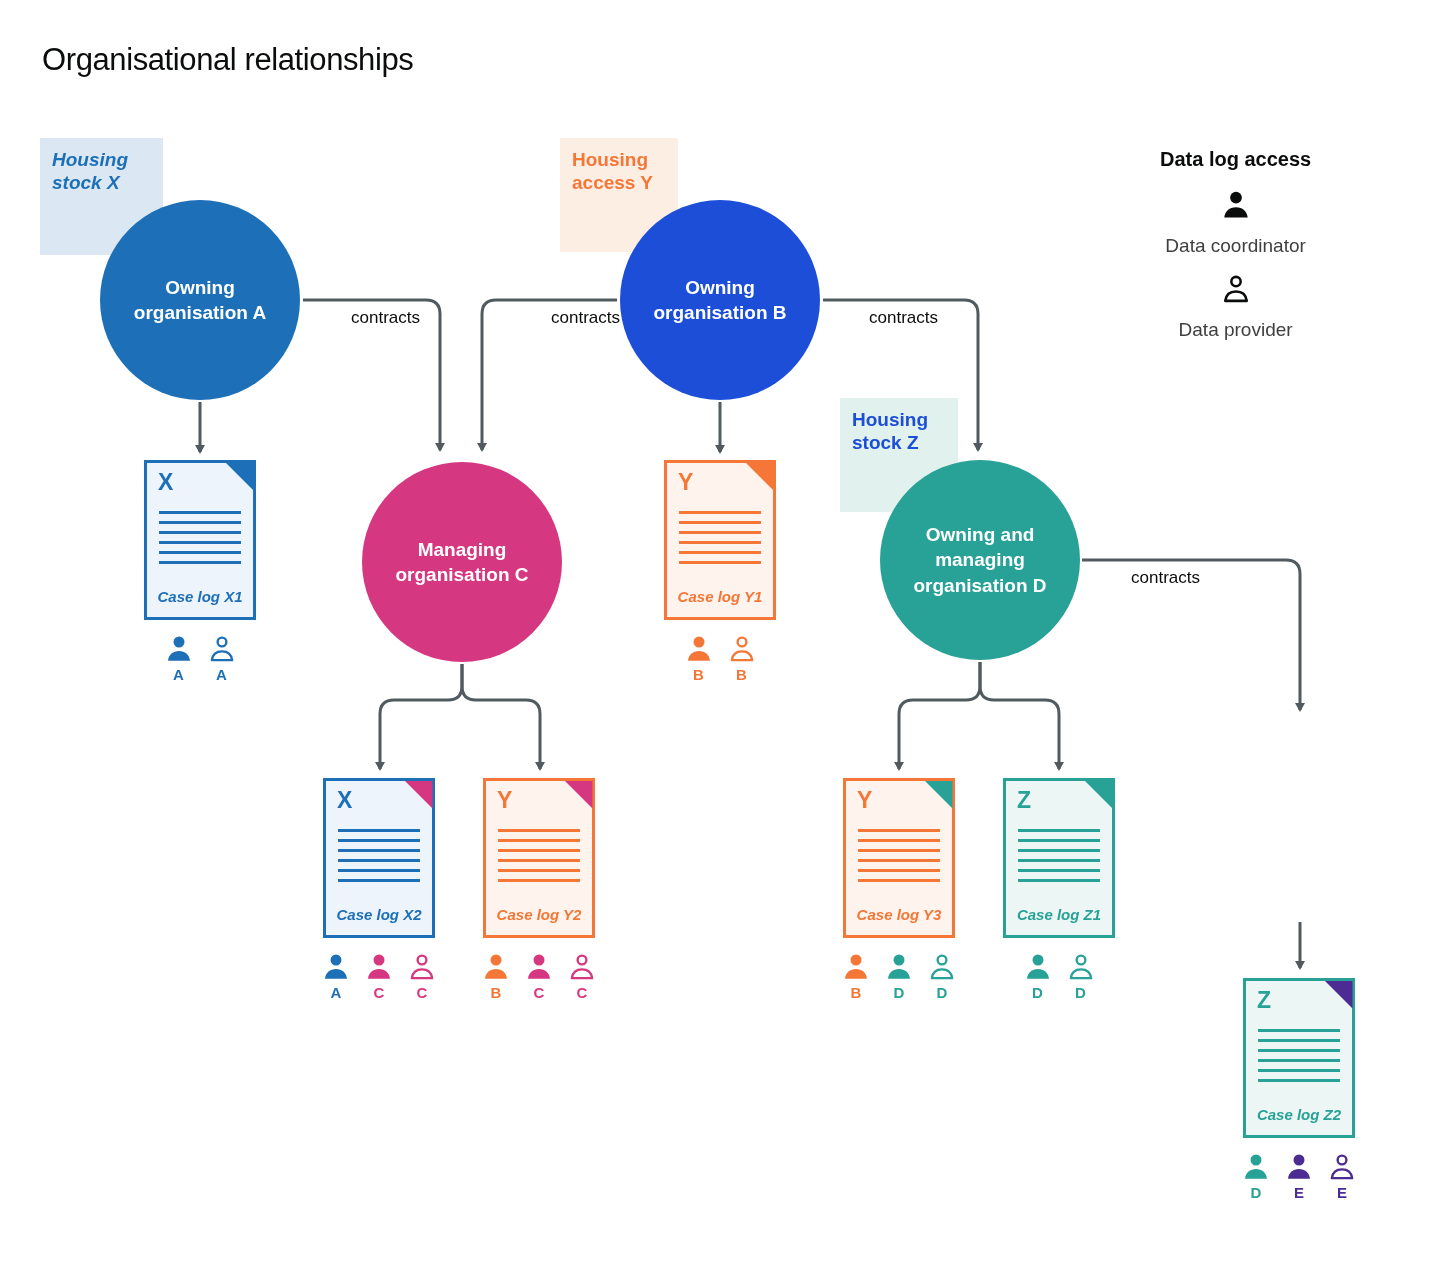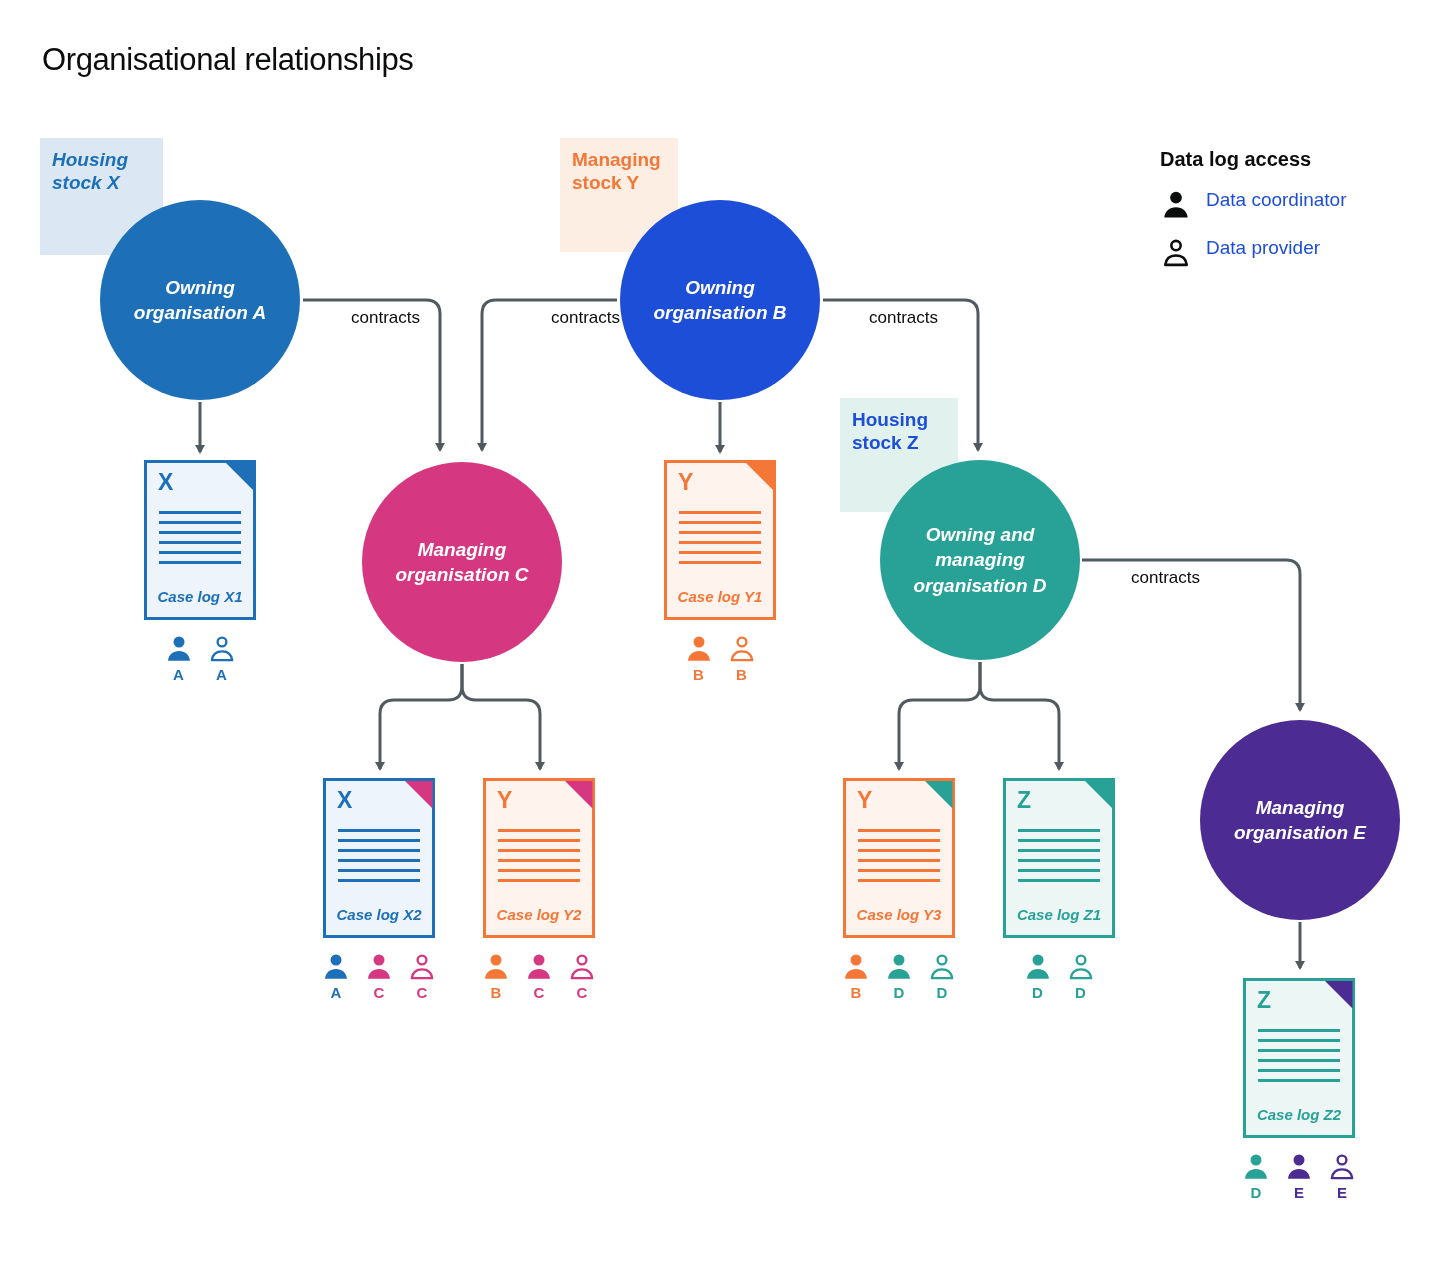--- a/index.html
+++ b/index.html
@@ -10,21 +10,21 @@
   .title { position:absolute; left:42px; top:42px; font-size:31px; font-weight:normal; letter-spacing:-0.4px; color:#0b0c0c; }
 
   
   .stock { position:absolute; padding:10px 12px; font-size:19px; font-weight:bold; line-height:1.22; }
   .stock-blue   { background:#dbe8f4; color:#1d70b8;font-style:italic; }
   .stock-orange { background:#fdeee3; color:#f47738; }
   .stock-teal   { background:#e1f1ee; color:#1d4ed8; }
 
   
   .org { position:absolute; width:200px; height:200px; border-radius:50%; display:flex; align-items:center; justify-content:flex-end;
-         text-align:center; padding:0 20px;font-style:italic; }
+         text-align:center; padding:0 20px; }
   .org-label { color:#ffffff; font-weight:bold; font-size:19px; line-height:1.32; }
   .bg-blue   { background:#1d70b8; }
   .bg-orange { background:#1d4ed8; }
   .bg-pink   { background:#d53880; }
   .bg-teal   { background:#28a197; }
   .bg-purple { background:#4c2c92; }
 
   
   .doc { position:absolute; width:112px; height:160px; border:3px solid; background:#ffffff; }
   .doc-blue   { border-color:#1d70b8; background:#eef4fb; }
@@ -55,32 +55,32 @@
   .c-purple { color:#4c2c92; }
   .c-black  { color:#0b0c0c; }
 
   
   .arrows { position:absolute; left:0; top:0; pointer-events:none; }
   .contract-label { position:absolute; width:120px; text-align:right; font-size:17px; color:#0b0c0c; }
 
   
   .legend { position:absolute; }
   .legend-title { font-size:20px; font-weight:bold; margin-bottom:18px; }
-  .legend-item { display:flex; align-items:flex-start; gap:14px; margin-bottom:16px; font-size:19px; color:#1d4ed8; }
+  .legend-item { display:flex; align-items:center; gap:14px; margin-bottom:16px; font-size:19px; color:#404040;flex-direction:column; }
   .legend-item svg { display:block; }
 </style>
 </head>
 <body>
 
 <div class="canvas">
 
   <h1 class="title">Organisational relationships</h1>
 
   <div class="stock stock-blue" style="left:40px;top:138px;width:123px;height:117px;">Housing stock X</div>
-  <div class="stock stock-orange" style="left:560px;top:138px;width:118px;height:114px;">Managing stock Y</div>
+  <div class="stock stock-orange" style="left:560px;top:138px;width:118px;height:114px;">Housing access Y</div>
   <div class="stock stock-teal" style="left:840px;top:398px;width:118px;height:114px;">Housing stock Z</div>
 
   <svg class="arrows" width="1440" height="1280" viewBox="0 0 1440 1280">
     <defs>
       <marker id="ah" markerUnits="userSpaceOnUse" markerWidth="14" markerHeight="14" refX="7" refY="5" orient="auto">
         <path d="M0 0 L9 5 L0 10 Z" fill="#505a5f"></path>
       </marker>
     </defs>
     <g fill="none" stroke="#505a5f" stroke-width="3">
       <path d="M200 402 L200 452" marker-end="url(#ah)"></path>
@@ -107,23 +107,20 @@
   </div>
   <div class="org bg-orange" style="left:620px;top:200px;">
     <span class="org-label">Owning organisation B</span>
   </div>
   <div class="org bg-pink" style="left:362px;top:462px;">
     <span class="org-label">Managing organisation C</span>
   </div>
   <div class="org bg-teal" style="left:880px;top:460px;">
     <span class="org-label">Owning and managing organisation D</span>
   </div>
-  <div class="org bg-purple" style="left:1200px;top:720px;">
-    <span class="org-label">Managing organisation E</span>
-  </div>
 
   <div class="doc doc-blue" style="left:144px;top:460px;">
     <span class="fold fold-blue"></span>
     <span class="letter">X</span>
     <span class="lines">
         <i class="line"></i>
         <i class="line"></i>
         <i class="line"></i>
         <i class="line"></i>
         <i class="line"></i>

